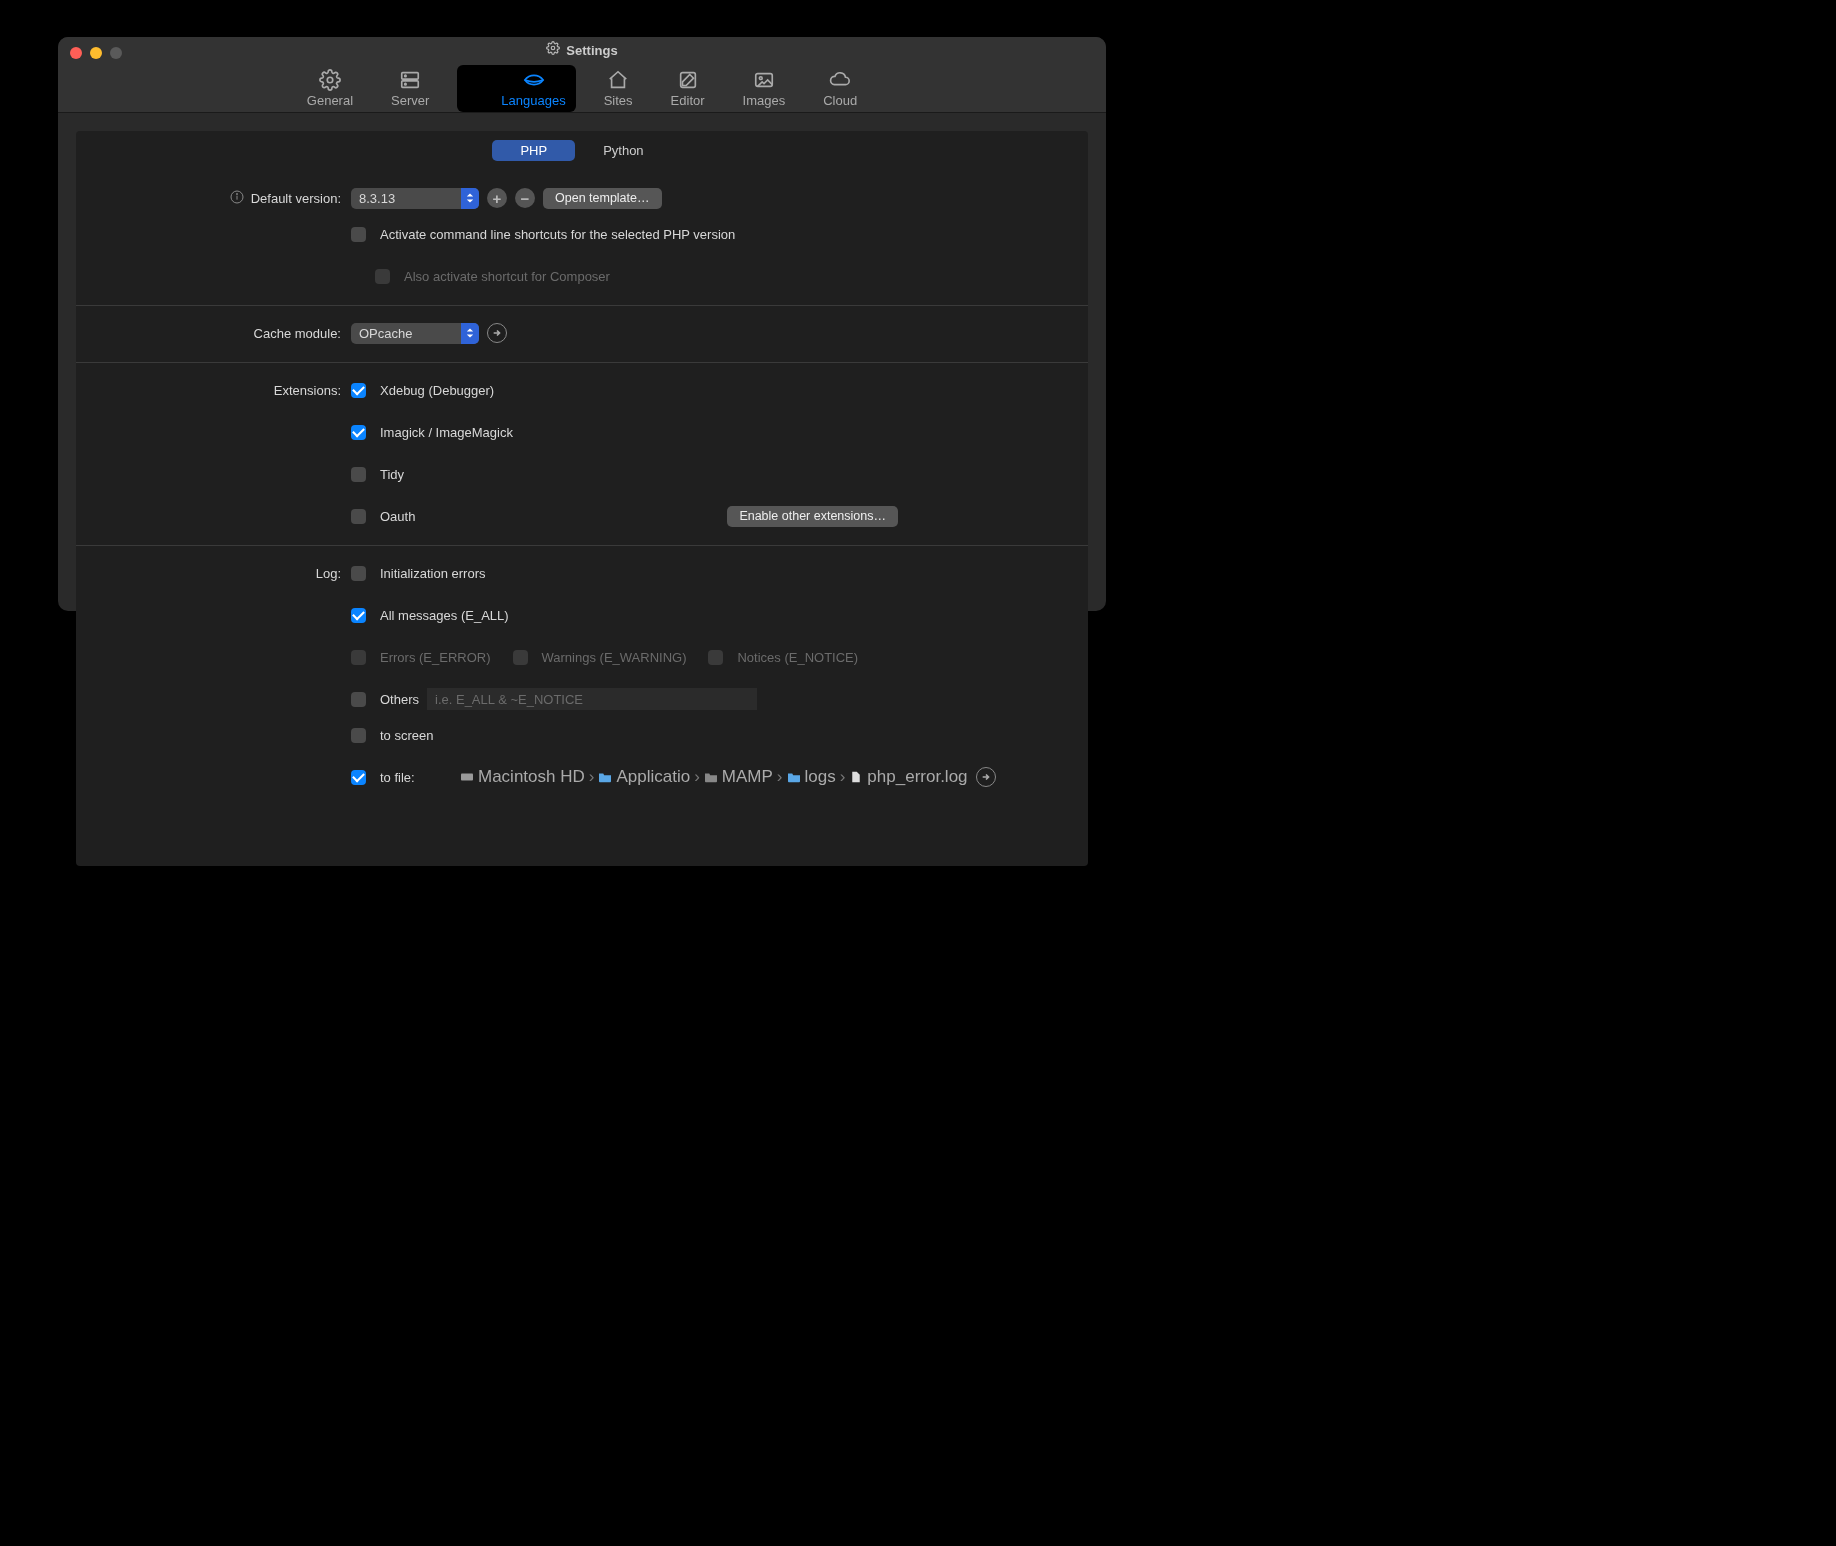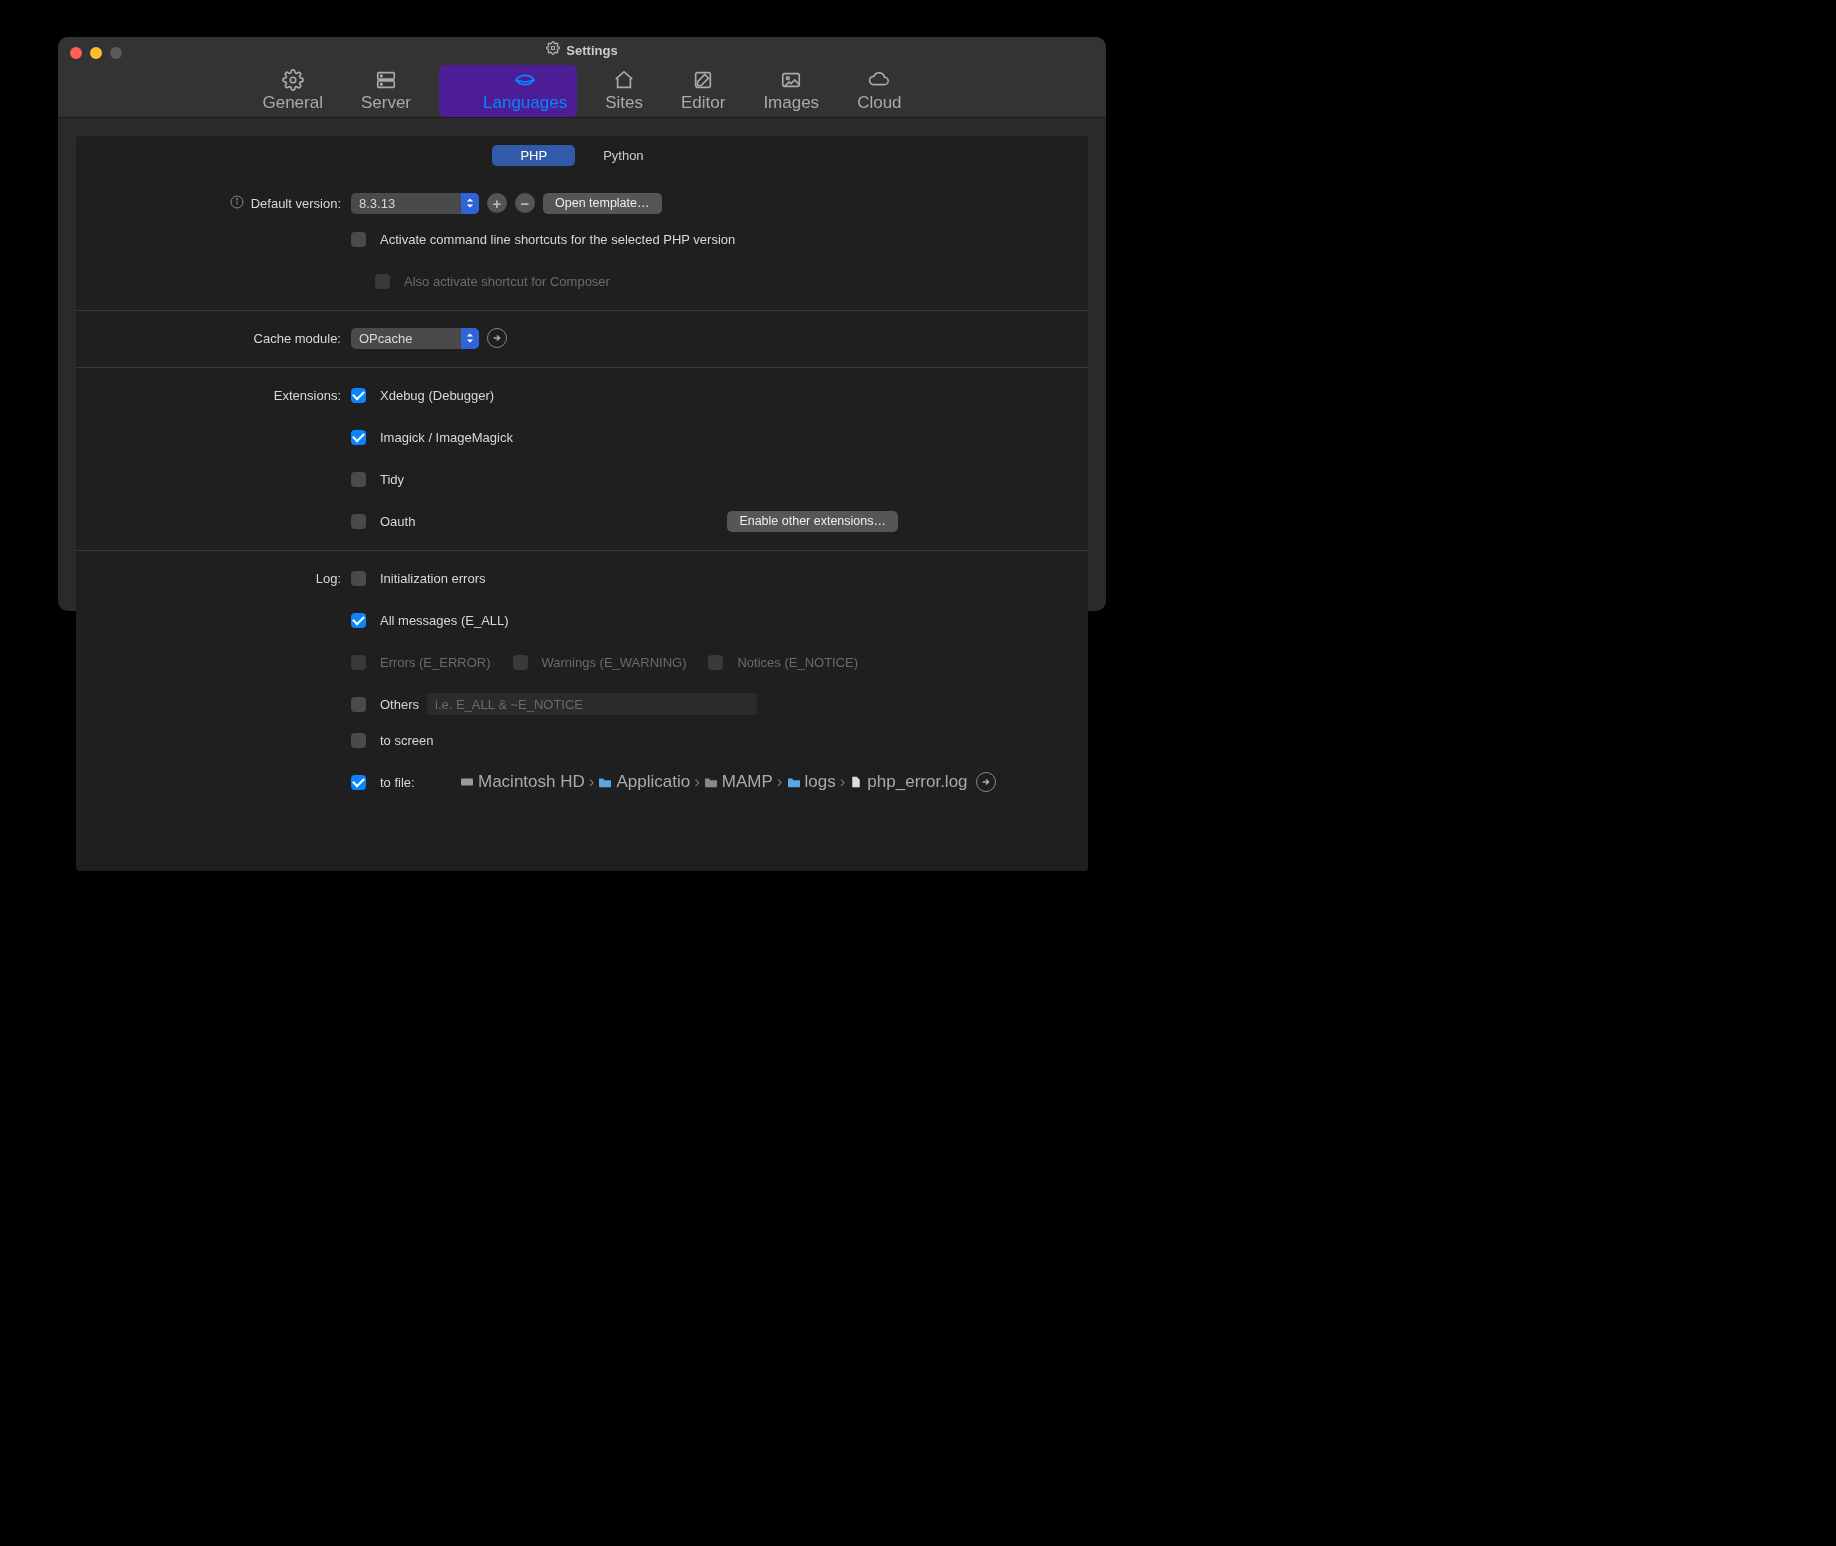--- a/index.html
+++ b/index.html
@@ -89,26 +89,26 @@
     display: flex;
     flex-direction: column;
     align-items: center;
     gap: 2px;
     padding: 4px 10px;
     border-radius: 6px;
     cursor: pointer;
     color: #aaa;
   }
   .tool-item.active {
-    background: #4c1d95;
+    background: #000000;
     color: var(--accent-bright);
     padding-left: 44px;
   }
   .tool-item svg { width: 24px; height: 22px; }
-  .tool-item .tlabel { font-size: 17px; }
+  .tool-item .tlabel { font-size: 13px; }
   
   .panel {
     margin: 18px;
     background: var(--bg-panel);
     border-radius: 4px;
     padding-bottom: 60px;
     flex: 1;
   }
   .subtabs {
     display: flex;

